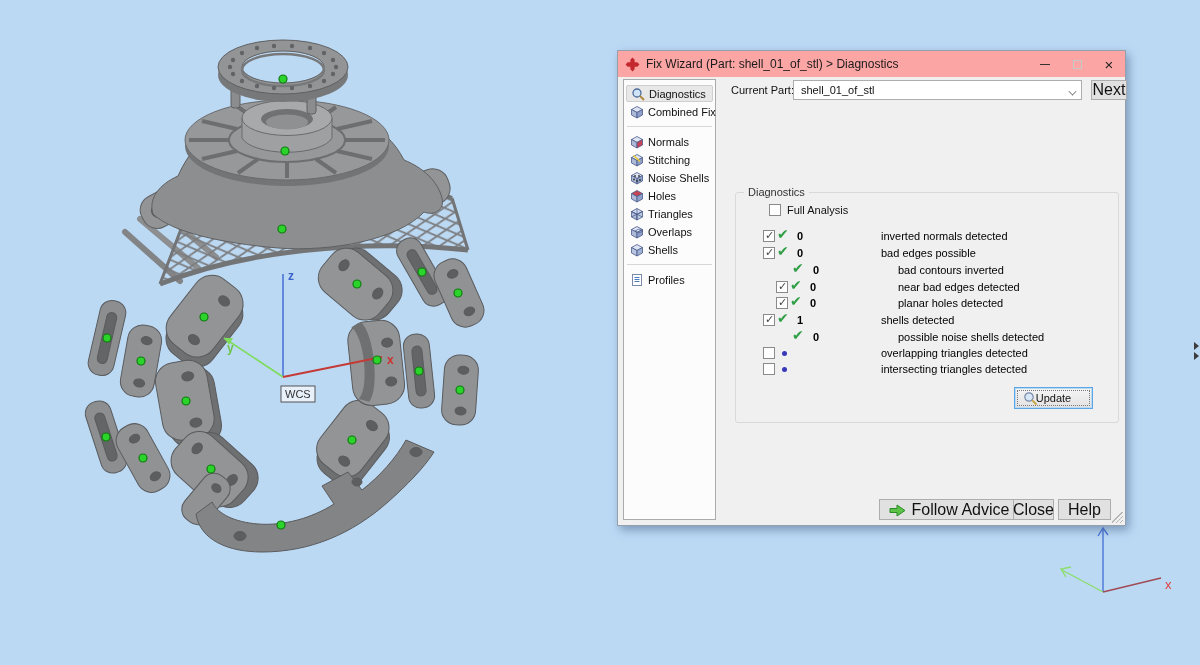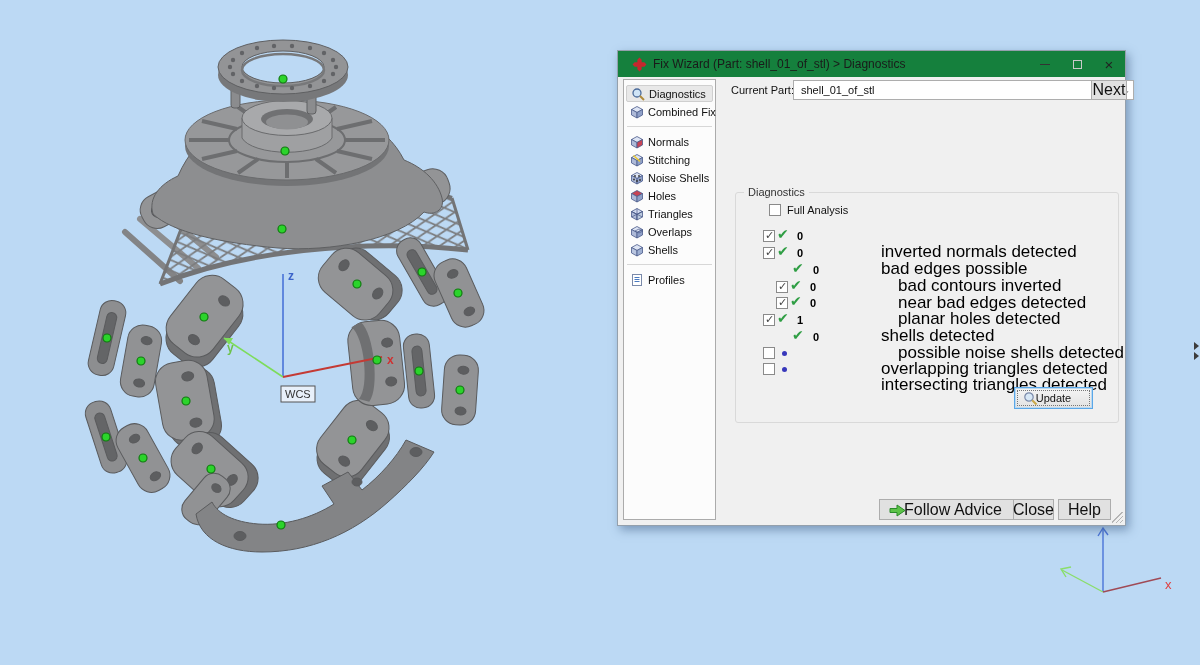--- a/index.html
+++ b/index.html
@@ -6,32 +6,32 @@
   html,body { width:1200px; height:665px; overflow:hidden; }
   body { font-family:"Liberation Sans","DejaVu Sans",sans-serif; background:#bcd9f4; position:relative; }
 
   .stage { position:absolute; inset:0; }
   .viewport-svg { position:absolute; left:0; top:0; width:1200px; height:665px; }
 
   
   .dialog { position:absolute; left:617px; top:50px; width:509px; height:476px;
             background:#f0f0f0; border:1px solid #94a0ac;
             box-shadow:3px 4px 9px rgba(60,90,130,.5); }
-  .titlebar { position:absolute; left:0; top:0; right:0; height:26px; background:#15803d;
-              display:flex; align-items:center; padding-left:14px; }
+  .titlebar { position:absolute; left:0; top:0; right:0; height:26px; background:#fca5a5;
+              display:flex; align-items:center; padding-left:7px; }
   .title-icon { width:15px; height:15px; margin-right:6px; flex:0 0 auto; }
   .title-text { font-size:12px; color:#1a1a1a; white-space:nowrap; }
   .win-controls { position:absolute; right:0; top:0; height:26px; display:flex; }
   .win-btn { width:32px; height:26px; display:flex; align-items:center; justify-content:center; cursor:default; }
   .glyph-min { width:10px; height:1px; background:#333; display:block; }
   .glyph-max { width:9px; height:9px; border:1px solid #c9c9c9; display:block; }
   .glyph-close { font-size:15px; color:#222; line-height:1; }
 
   .cp-label { position:absolute; left:113px; top:33px; font-size:11px; color:#111; }
-  .combo { position:absolute; left:175px; top:29px; width:341px; height:20px; background:#fff;
+  .combo { position:absolute; left:175px; top:29px; width:289px; height:20px; background:#fff;
            border:1px solid #adadad; font-size:11px; color:#111; display:flex; align-items:center;
            padding:0 18px 0 7px; }
   .combo .chev { position:absolute; right:5px; top:7px; width:7px; height:7px;
                  border-right:1px solid #6a6a6a; border-bottom:1px solid #6a6a6a;
                  transform:rotate(45deg) scale(.8); }
   .btn { background:#e1e1e1; border:1px solid #adadad; font-size:16px; color:#111;
          display:flex; align-items:center; justify-content:center; cursor:default; }
   .btn-next { position:absolute; left:473px; top:29px; width:36px; height:20px; }
 
   .sidebar { position:absolute; left:5px; top:28px; width:93px; height:441px; background:#fcfcfc;
@@ -58,35 +58,35 @@
             font-size:11px; color:#111;padding-left:25px; }
   .cb { width:12px; height:12px; border:1px solid #8a8a8a; background:#fff; position:relative;
         display:inline-block; flex:0 0 auto; }
   .cb.checked::after { content:"✓"; position:absolute; left:1px; top:-2px; font-size:11px; color:#444; }
 
   .drow { position:absolute; left:0; right:0; height:16px; }
   .drow .cb { position:absolute; top:1px; }
   .drow .ok { position:absolute; top:-3px; font-size:14px; font-weight:bold; color:#2f9e44; }
   .drow .dot { position:absolute; top:5px; width:5px; height:5px; border-radius:50%; background:#3838bb; }
   .drow .cnt { position:absolute; top:1px; font-size:11px; font-weight:bold; color:#000; }
-  .drow .lbl { position:absolute; top:13px; font-size:17px; color:#000; white-space:nowrap;padding-left:48px; }
+  .drow .lbl { position:absolute; top:1px; font-size:11px; color:#000; white-space:nowrap;padding-left:48px; }
   .i0 .cb  { left:27px; }  .i0 .ok  { left:41px; }  .i0 .dot { left:46px; }
   .i0 .cnt { left:61px; }  .i0 .lbl { left:97px; }
   .i1 .cb  { left:40px; }  .i1 .ok  { left:54px; }  .i1 .cnt { left:74px; }  .i1 .lbl { left:114px; }
   .inone .ok { left:56px; } .inone .cnt { left:77px; } .inone .lbl { left:114px; }
 
   .btn-update { position:absolute; left:278px; top:194px; width:79px; height:22px;
                 background:linear-gradient(#f5f5f5,#e2e2e2); border:1px solid #5aa7e8;
                 box-shadow:0 0 0 1px #bcd9f0 inset; outline:1px dotted #777; outline-offset:-4px;
                 display:flex; align-items:center; justify-content:center; gap:6px;
                 font-size:11px; color:#111; }
   .btn-update svg { position:absolute; left:8px; }
 
   .footer-btn { position:absolute; top:448px; height:21px; }
-  .btn-follow { left:261px; width:136px; padding-left:12px; }
+  .btn-follow { left:261px; width:151px; padding-left:12px; }
   .btn-follow svg { position:absolute; left:9px; top:4px; }
   .btn-close { left:395px; width:41px; }
   .btn-help { left:440px; width:53px; }
 
   .grip { position:absolute; right:2px; bottom:2px; width:11px; height:11px;
           background:
             linear-gradient(135deg, transparent 45%, #b5b5b5 45%, #b5b5b5 52%, transparent 52%,
                             transparent 64%, #b5b5b5 64%, #b5b5b5 71%, transparent 71%,
                             transparent 83%, #b5b5b5 83%, #b5b5b5 90%, transparent 90%); }
 </style>

